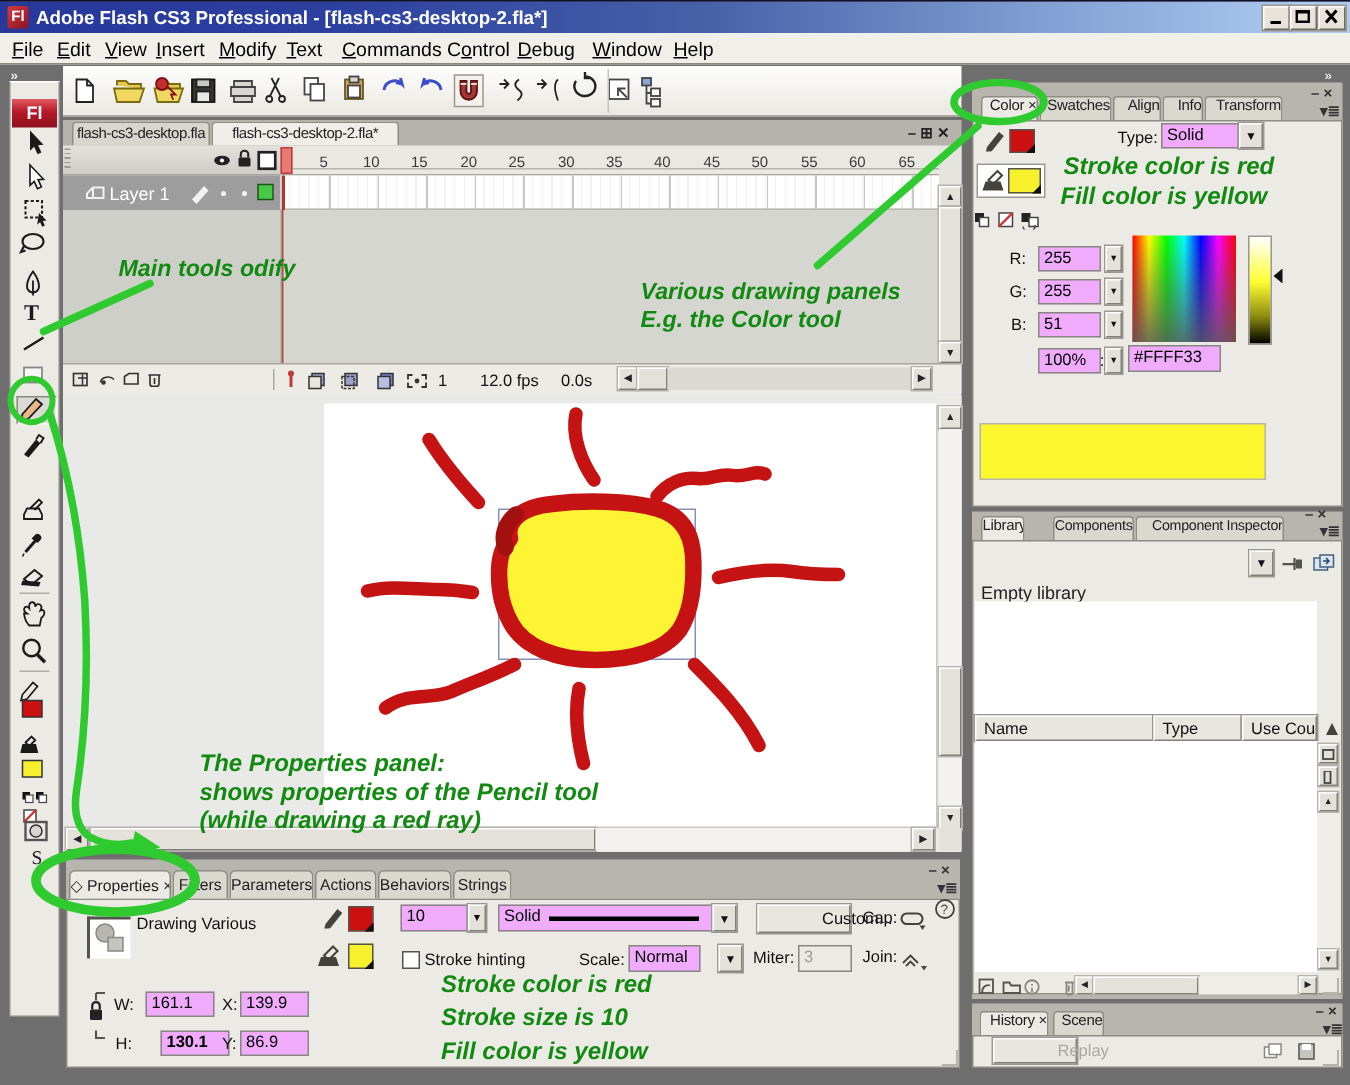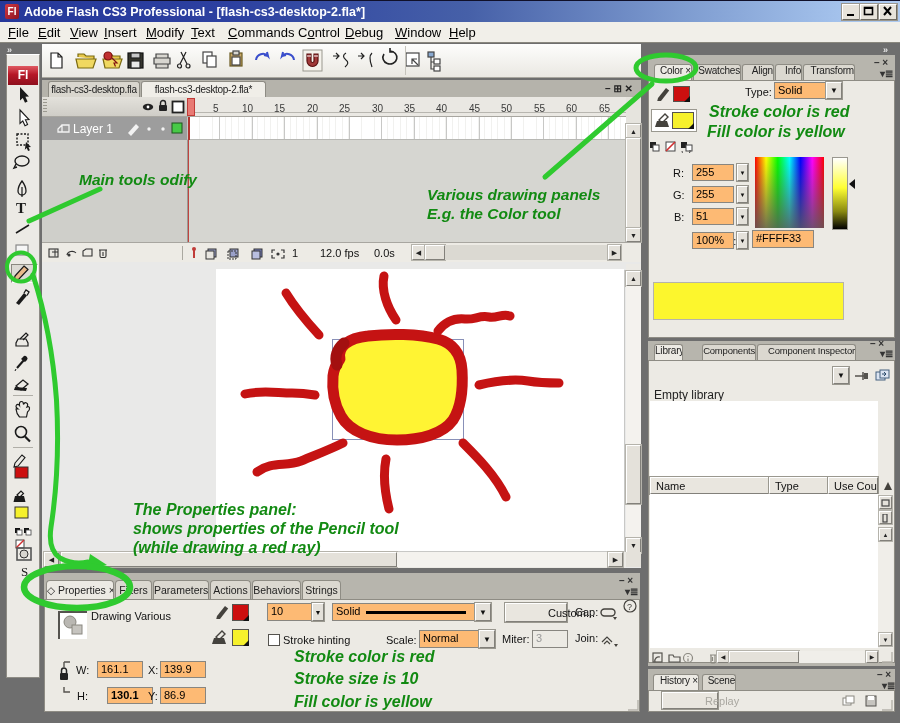--- a/index.html
+++ b/index.html
@@ -44,21 +44,21 @@
   
   #canvas{left:42px;top:262px;width:599px;height:306px;background:#e9e9e8;}
   #stage{position:absolute;left:174px;top:7px;width:408px;height:282px;background:#fff;box-shadow:1px 1px 0 #c8c8c6;}
   #cvsb{position:absolute;left:584px;top:2px;width:15px;height:288px;background:#eceae5;}
   #chsb{position:absolute;left:0px;top:290px;width:584px;height:16px;background:#eceae5;}
   
   #props{left:44px;top:573px;width:596px;height:139px;background:#b7b5ad;}
   #propc{position:absolute;left:0;top:26px;width:596px;height:113px;background:#eceae4;border:1px solid #8e8c84;box-sizing:border-box;}
   .ptab{position:absolute;top:7px;height:19px;background:#dbd8d0;border:1px solid #8e8c84;border-bottom:none;border-radius:4px 4px 0 0;font-size:10.5px;padding:3px 0 0 0;text-align:center;box-sizing:border-box;color:#222;white-space:nowrap;overflow:hidden;}
   .ptab.act{background:#eceae4;z-index:3;}
-  .fld{position:absolute;background:#fdba74;border:1px solid #888680;box-sizing:border-box;font-size:11px;padding:1px 0 0 3px;color:#000;}
+  .fld{position:absolute;background:#f0abfc;border:1px solid #888680;box-sizing:border-box;font-size:11px;padding:1px 0 0 3px;color:#000;}
   .combtn{position:absolute;width:16px;background:#e4e1da;border:1px solid #fff;border-right-color:#82807a;border-bottom-color:#82807a;box-shadow:0 0 0 1px #9a988f;box-sizing:border-box;text-align:center;font-size:8px;color:#111;}
   .btn{position:absolute;background:#e9e6df;border:1px solid #fff;border-right-color:#82807a;border-bottom-color:#82807a;box-shadow:0 0 0 1px #9a988f;box-sizing:border-box;text-align:center;font-size:11px;color:#111;padding-left:42px;}
   
   .rpanel{position:absolute;left:648px;width:247px;background:#b7b5ad;}
   .rpc{position:absolute;left:0;width:247px;background:#eceae4;border:1px solid #8e8c84;box-sizing:border-box;}
   .rtab{position:absolute;height:16px;background:#dbd8d0;border:1px solid #8e8c84;border-bottom:none;border-radius:3px 3px 0 0;font-size:10px;letter-spacing:-0.2px;padding:0 0 0 0;text-align:right;box-sizing:border-box;color:#222;white-space:nowrap;overflow:hidden;}
   .rtab.act{background:#eceae4;z-index:3;}
   .pmini{position:absolute;font-size:10px;color:#333;font-weight:bold;}
   .grn{position:absolute;color:#128a12;font-weight:bold;font-style:italic;white-space:nowrap;}
 </style>
@@ -439,21 +439,21 @@
   <svg width="18" height="16" style="position:absolute;left:167px;top:56px;">
       <path d="M5 8 L11 2 l3 3 -6 6 z" fill="none" stroke="#44423d" stroke-width="1.4"></path>
       <path d="M3 9 h10 l2 6 h-14 z" fill="#44423d"></path>
     </svg>
   <div style="position:absolute;left:188px;top:56px;width:15px;height:15px;background:#f6f12c;border:1px solid #55534e;">
       <i style="position:absolute;right:-1px;bottom:-1px;width:0;height:0;border-style:solid;border-width:0 0 6px 6px;border-color:transparent transparent #111 transparent;"></i>
     </div>
   <div style="position:absolute;left:224px;top:61px;width:10px;height:10px;background:#fff;border:1px solid #55534e;"></div>
   <span style="position:absolute;left:239px;top:61px;font-size:11px;">Stroke hinting</span>
   <span style="position:absolute;left:342px;top:61px;font-size:11px;">Scale:</span>
-  <div class="fld" style="left:375px;top:57px;width:60px;height:18px;">Normal</div>
+  <div class="fld" style="left:375px;top:57px;width:48px;height:18px;">Normal</div>
   <div class="combtn" style="left:435px;top:57px;height:18px;line-height:17px;">▼</div>
   <span style="position:absolute;left:458px;top:60px;font-size:11px;">Miter:</span>
   <div class="fld" style="left:488px;top:57px;width:36px;height:18px;background:#eceae4;color:#999;">3</div>
   <span style="position:absolute;left:531px;top:59px;font-size:11px;">Join:</span>
   <svg width="22" height="16" style="position:absolute;left:556px;top:59px;">
       <path d="M2 10 l5 -5 l5 5 M4 12 l3 -3 l3 3" fill="none" stroke="#44423d" stroke-width="1.2"></path>
       <path d="M14 12 l4 0 l-2 3 z" fill="#44423d"></path>
     </svg>
   <svg width="12" height="12" style="position:absolute;left:583px;top:126px;">
       <path d="M11 1 v10 h-10 M11 5 v6 h-6 M11 9 v2 h-2" fill="none" stroke="#b5b3ab" stroke-width="1.4"></path>

